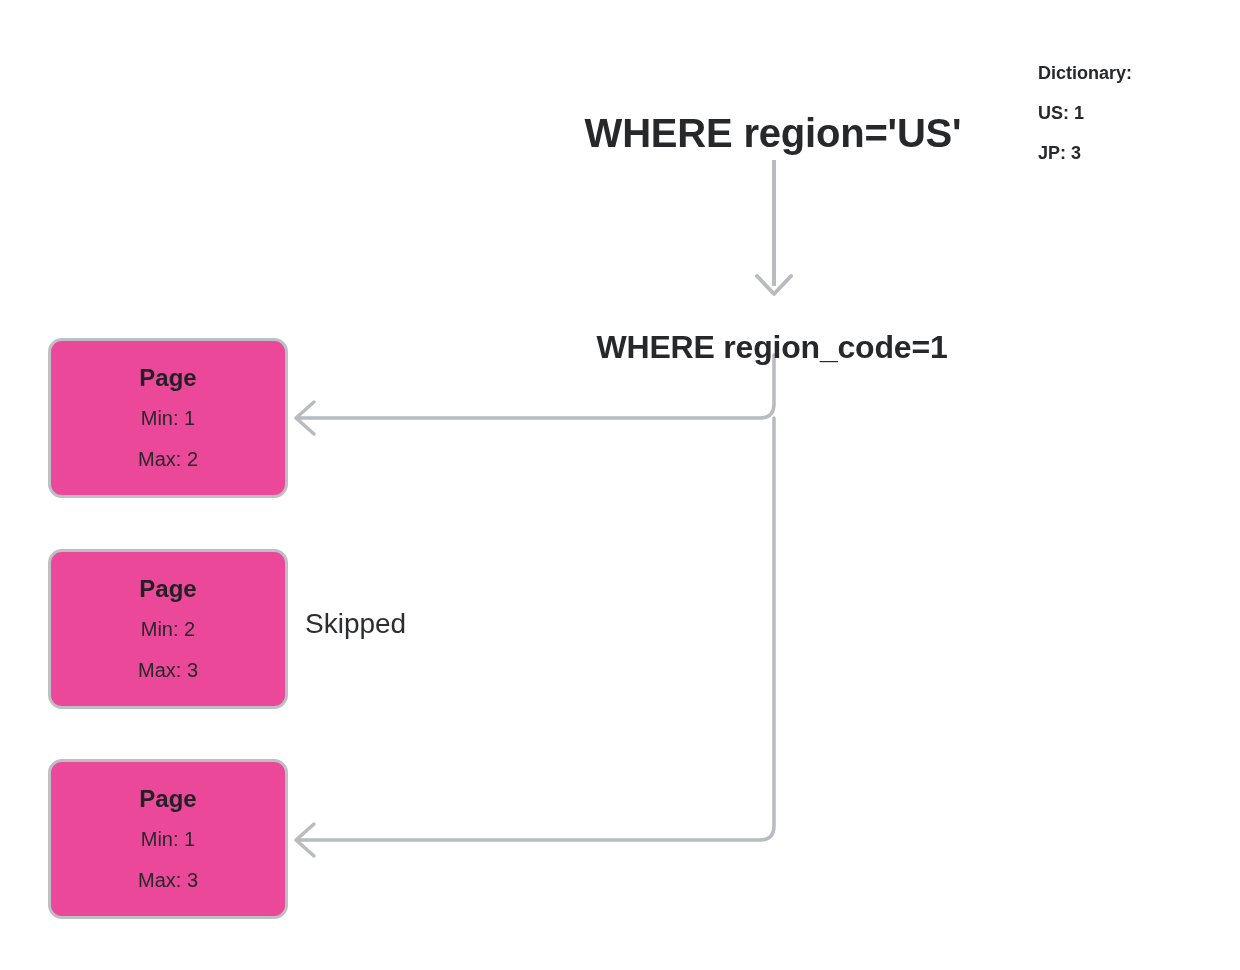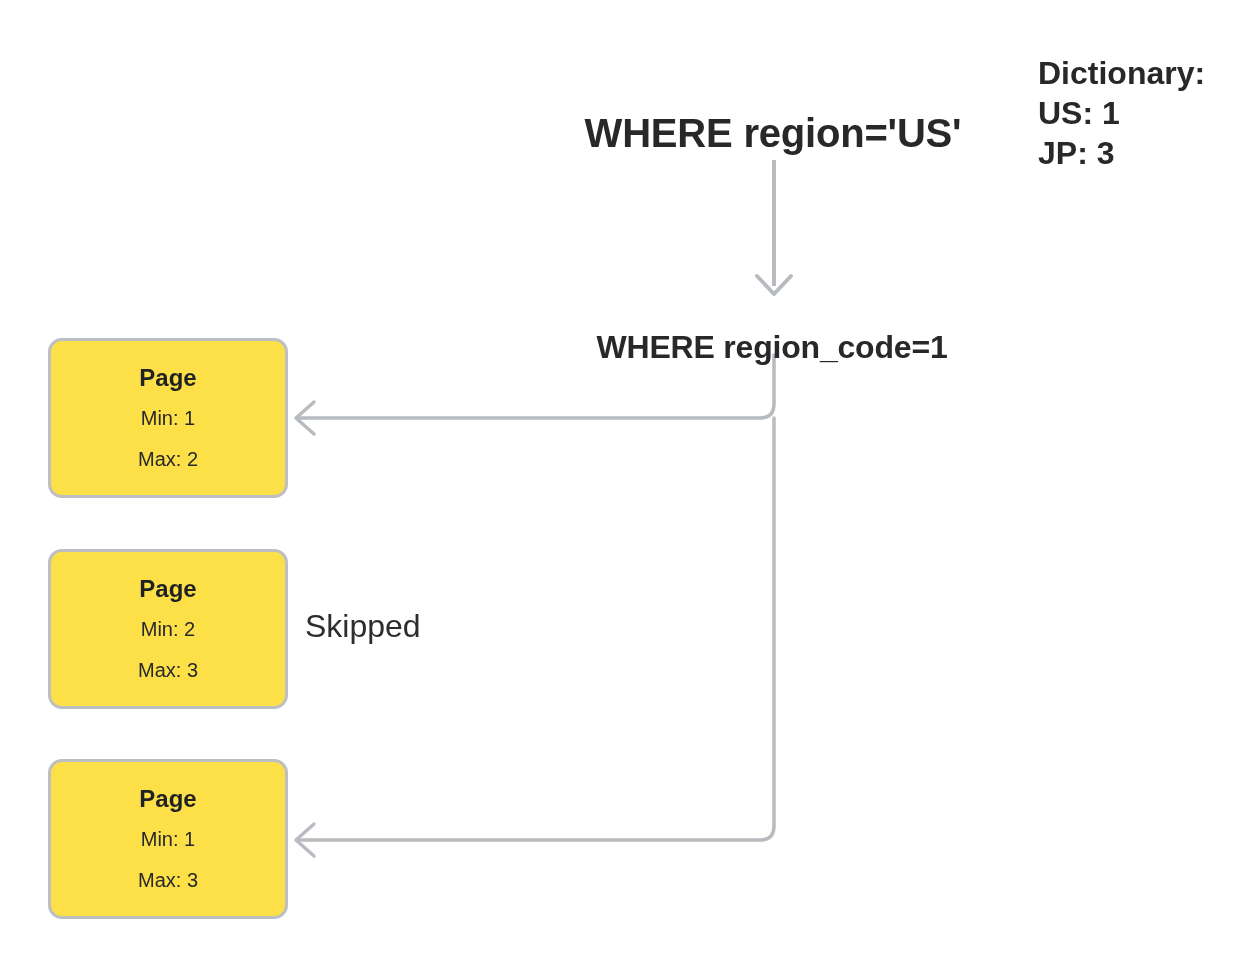--- a/index.html
+++ b/index.html
@@ -44,35 +44,35 @@
     top: 329px;
     transform: translateX(-50%);
     font-size: 32px;
   }
 
   
   #dictionary {
     position: absolute;
     left: 1038px;
     top: 53px;
-    font-size: 32px;
+    font-size: 18px;
     font-weight: bold;
     color: #26282a;
     line-height: 40px;
     white-space: nowrap;
   }
   #dictionary .dict-row { display: block; }
 
   
   .page-box {
     position: absolute;
     left: 48px;
     width: 240px;
     box-sizing: border-box;
-    background: #fde047;
+    background: #ec4899;
     border: 3px solid #bcbfc3;
     border-radius: 14px;
     display: flex;
     flex-direction: column;
     align-items: center;
     justify-content: center;
   }
   .page-box .box-title {
     font-size: 24px;
     font-weight: bold;
@@ -87,21 +87,21 @@
   }
   #page-box-0 { top: 338px; height: 160px; }
   #page-box-1 { top: 549px; height: 160px; }
   #page-box-2 { top: 759px; height: 160px; }
 
   
   #skipped-label {
     position: absolute;
     left: 305px;
     top: 608px;
-    font-size: 32px;
+    font-size: 28px;
     color: #2b2d2f;
     white-space: nowrap;
   }
 
   
   #watermark {
     position: absolute;
     left: 845px;
     top: 912px;
     font-size: 22px;

